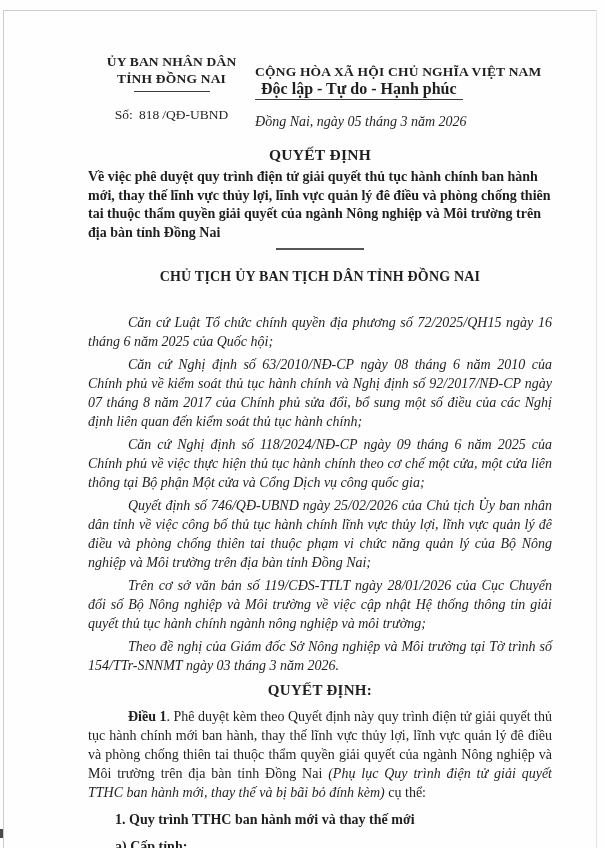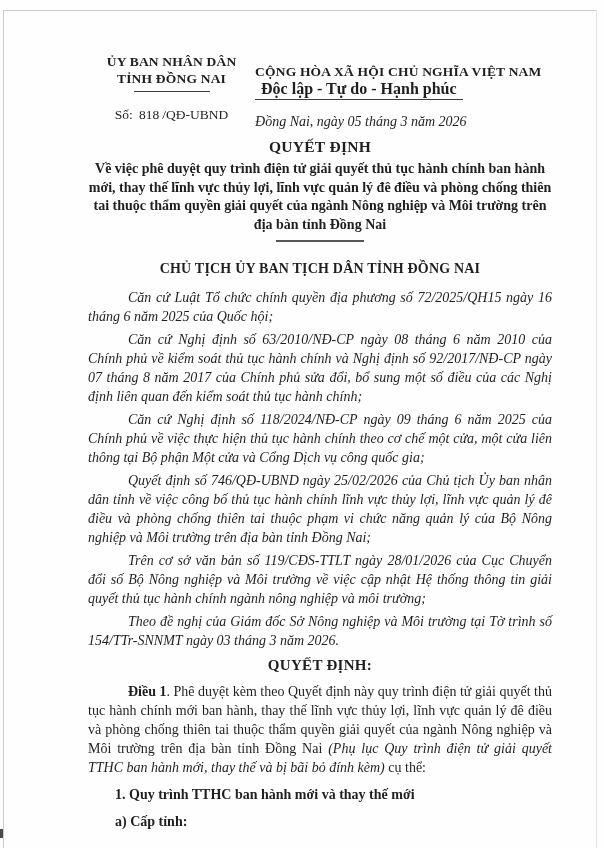--- a/index.html
+++ b/index.html
@@ -28,26 +28,26 @@
   .header-row { display: flex; }
   .header-left  { width: 36%; text-align: center; }
   .header-right { width: 64%; text-align: left; margin-top: 10px; }
   .h-bold { font-weight: bold; font-size: 13.5px; line-height: 17px; letter-spacing: .2px; }
   .agency-rule { width: 76px; border-bottom: 1px solid #3c3c3c; margin: 4px auto 0; height: 0; }
   .doc-number { margin-top: 15px; font-size: 13.5px; white-space: nowrap; }
   .doc-number .doc-num { padding: 0 3px; margin-top: 17px; }
   .motto { display: inline-block; font-weight: bold; font-size: 16px; line-height: 17px; padding: 0 6px 2px; border-bottom: 1px solid #3c3c3c; }
   .place-date { margin-top: 14px; font-style: italic; font-size: 14px; white-space: nowrap; }
 
-  .doc-type { text-align: center; font-weight: bold; font-size: 15.5px; margin-top: 8px; letter-spacing: .3px; }
-  .subject  { text-align: center; font-weight: bold; font-size: 14px; line-height: 18.5px; margin: 4px auto 0; width: 464px; }
+  .doc-type { text-align: center; font-weight: bold; font-size: 15.5px; margin-top: 16px; letter-spacing: .3px; }
+  .subject  { text-align: left; font-weight: bold; font-size: 14px; line-height: 18.5px; margin: 4px auto 0; width: 464px; }
   .title-rule { width: 88px; border-bottom: 2px solid #555; margin: 6px auto 0; height: 0; }
   .authority { text-align: center; font-weight: bold; font-size: 14px; margin-top: 19px; letter-spacing: .2px; }
 
-  .preamble { margin-top: 11px; }
+  .preamble { margin-top: 28px; }
   p.para { margin: 0 0 4px 0; font-size: 14px; line-height: 19px; text-align: justify; text-indent: 40px; }
   .preamble p.para { font-style: italic; }
 
   .decision-heading { text-align: center; font-weight: bold; font-size: 15px; margin: 7px 0 8px; letter-spacing: .3px; }
   p.article { margin-bottom: 6px; }
   .sub-heading { font-weight: bold; font-size: 14px; line-height: 19px; margin: 8px 0 0; padding-left: 27px; }
 </style>
 </head>
 <body>
 

